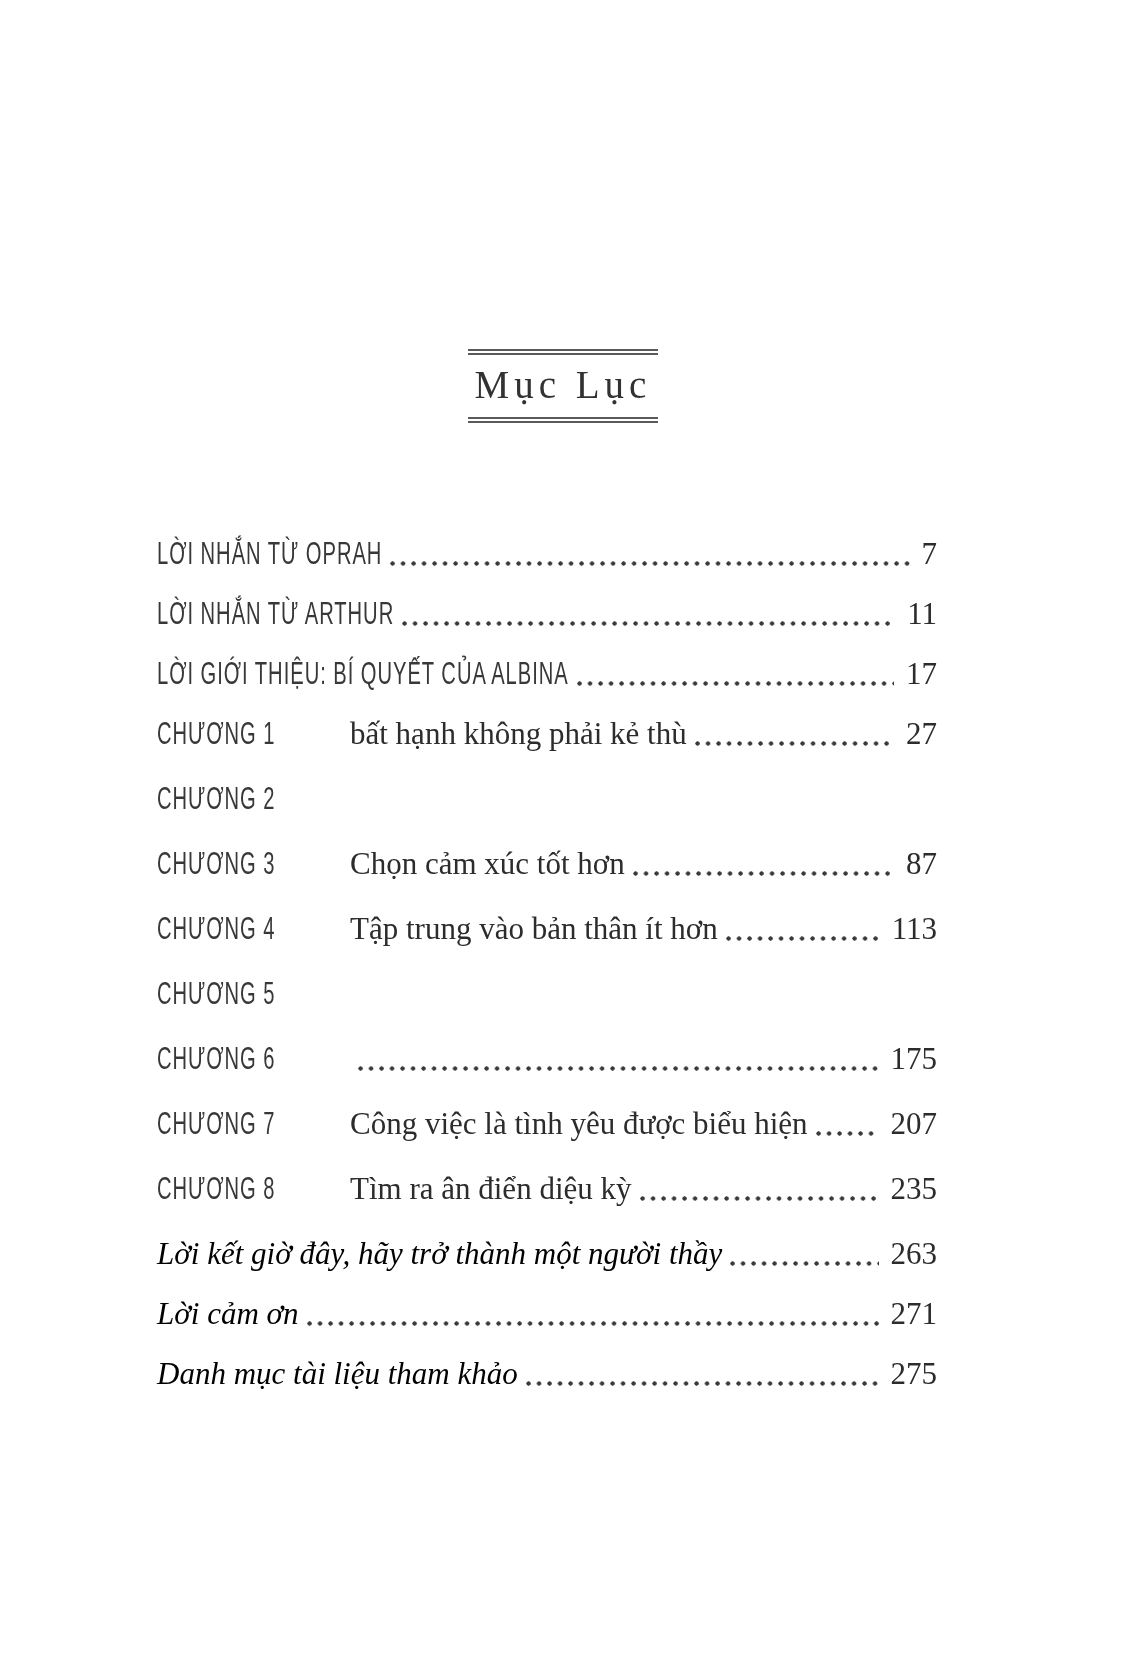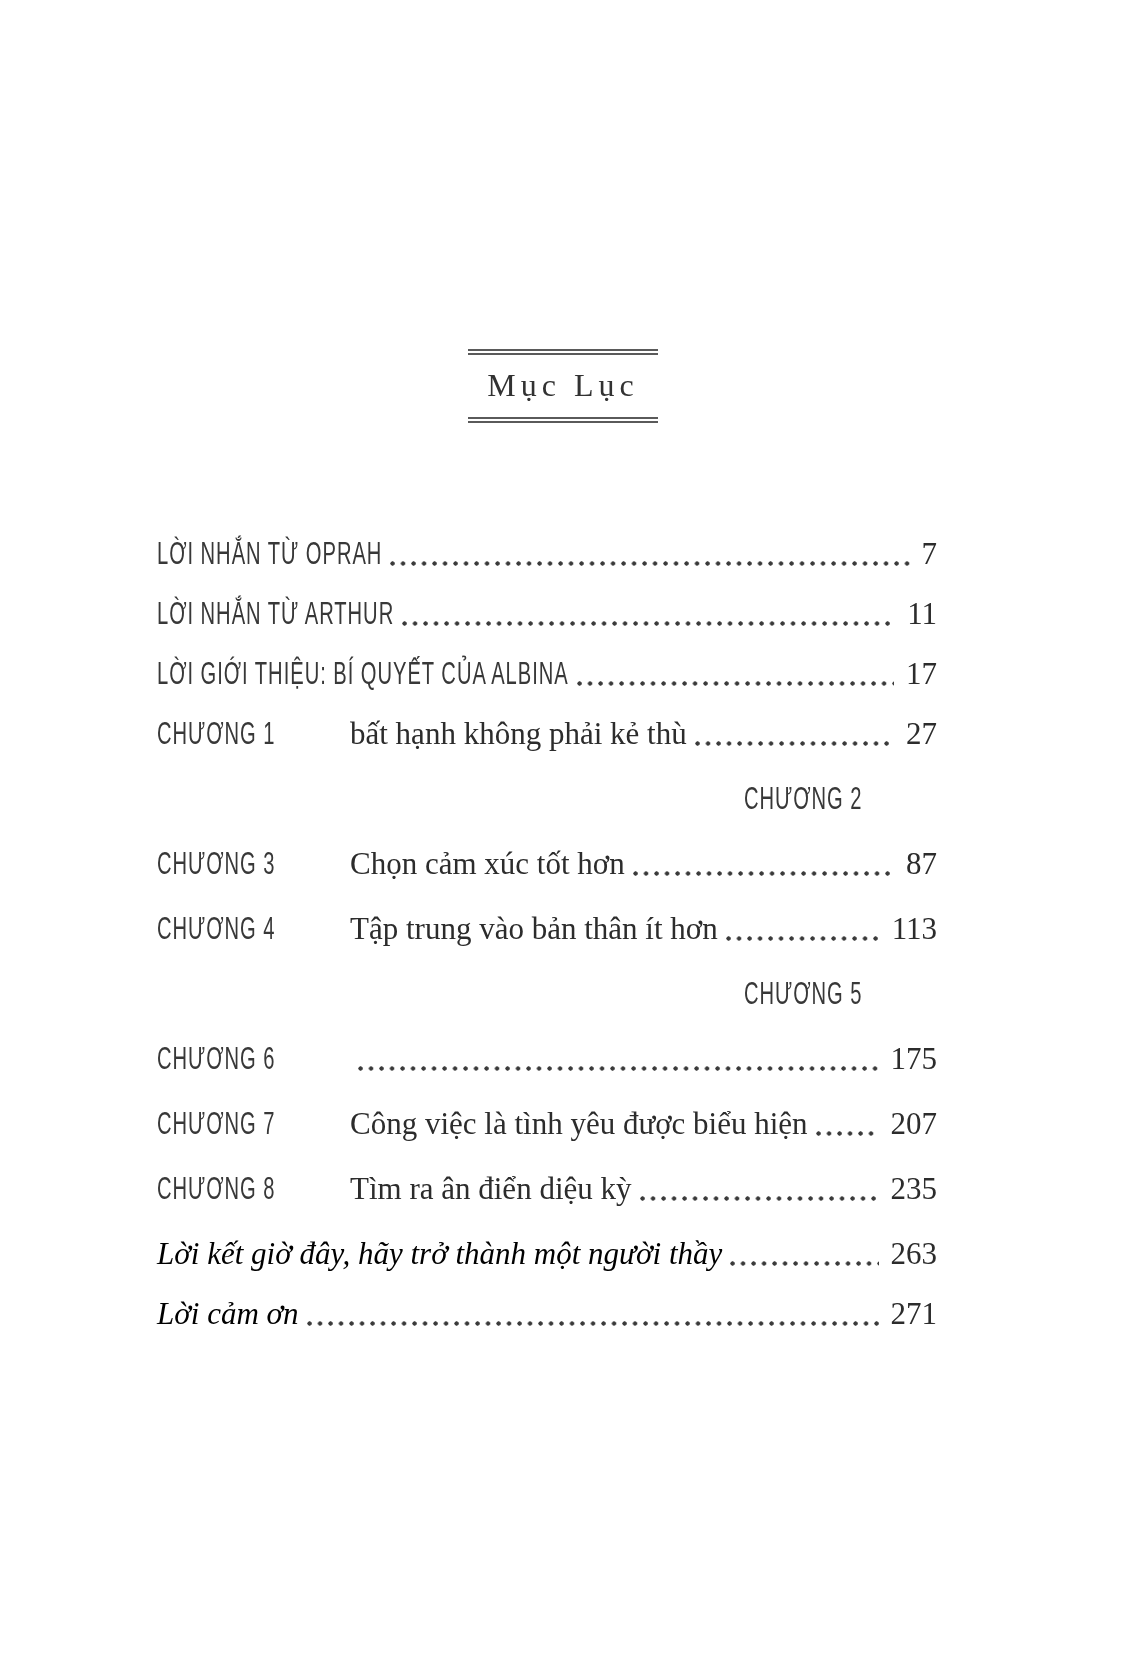--- a/index.html
+++ b/index.html
@@ -19,35 +19,35 @@
     width: 190px;
   }
   .rule {
     height: 2px;
     border-top: 2px solid #5a5a5a;
     border-bottom: 2px solid #5a5a5a;
   }
   h1.page-title {
     margin: 0;
     padding: 2px 0 4px 0;
-    font-size: 32px;
+    font-size: 39px;
     line-height: 56px;
     font-weight: normal;
     text-align: center;
     letter-spacing: 5px;
     color: #323232;
     white-space: nowrap;
   }
 
   
   .toc {
     margin: 108px 189px 18px 157px; 
   }
   .row { margin-bottom: 15px; }
-  .row.chapter { display: flex; align-items: flex-start; justify-content: flex-end; }
+  .row.chapter { display: flex; align-items: flex-start; }
   .line {
     display: flex;
     align-items: baseline;
     line-height: 45px;
     white-space: nowrap;
   }
   .chap-label {
     flex: 0 0 193px;
     line-height: 45px;
     white-space: nowrap;
@@ -203,14 +203,21 @@
           <span class="pagenum">263</span>
         </div>
       </div>
       <div class="row italic">
         <div class="line leader">
           <span class="ital">Lời cảm ơn</span>
           <span class="dots"></span>
           <span class="pagenum">271</span>
         </div>
       </div>
+      <div class="row italic">
+        <div class="line leader">
+          <span class="ital">Danh mục tài liệu tham khảo</span>
+          <span class="dots"></span>
+          <span class="pagenum">275</span>
+        </div>
+      </div>
     </main>
 </div>
 
 </body></html>

